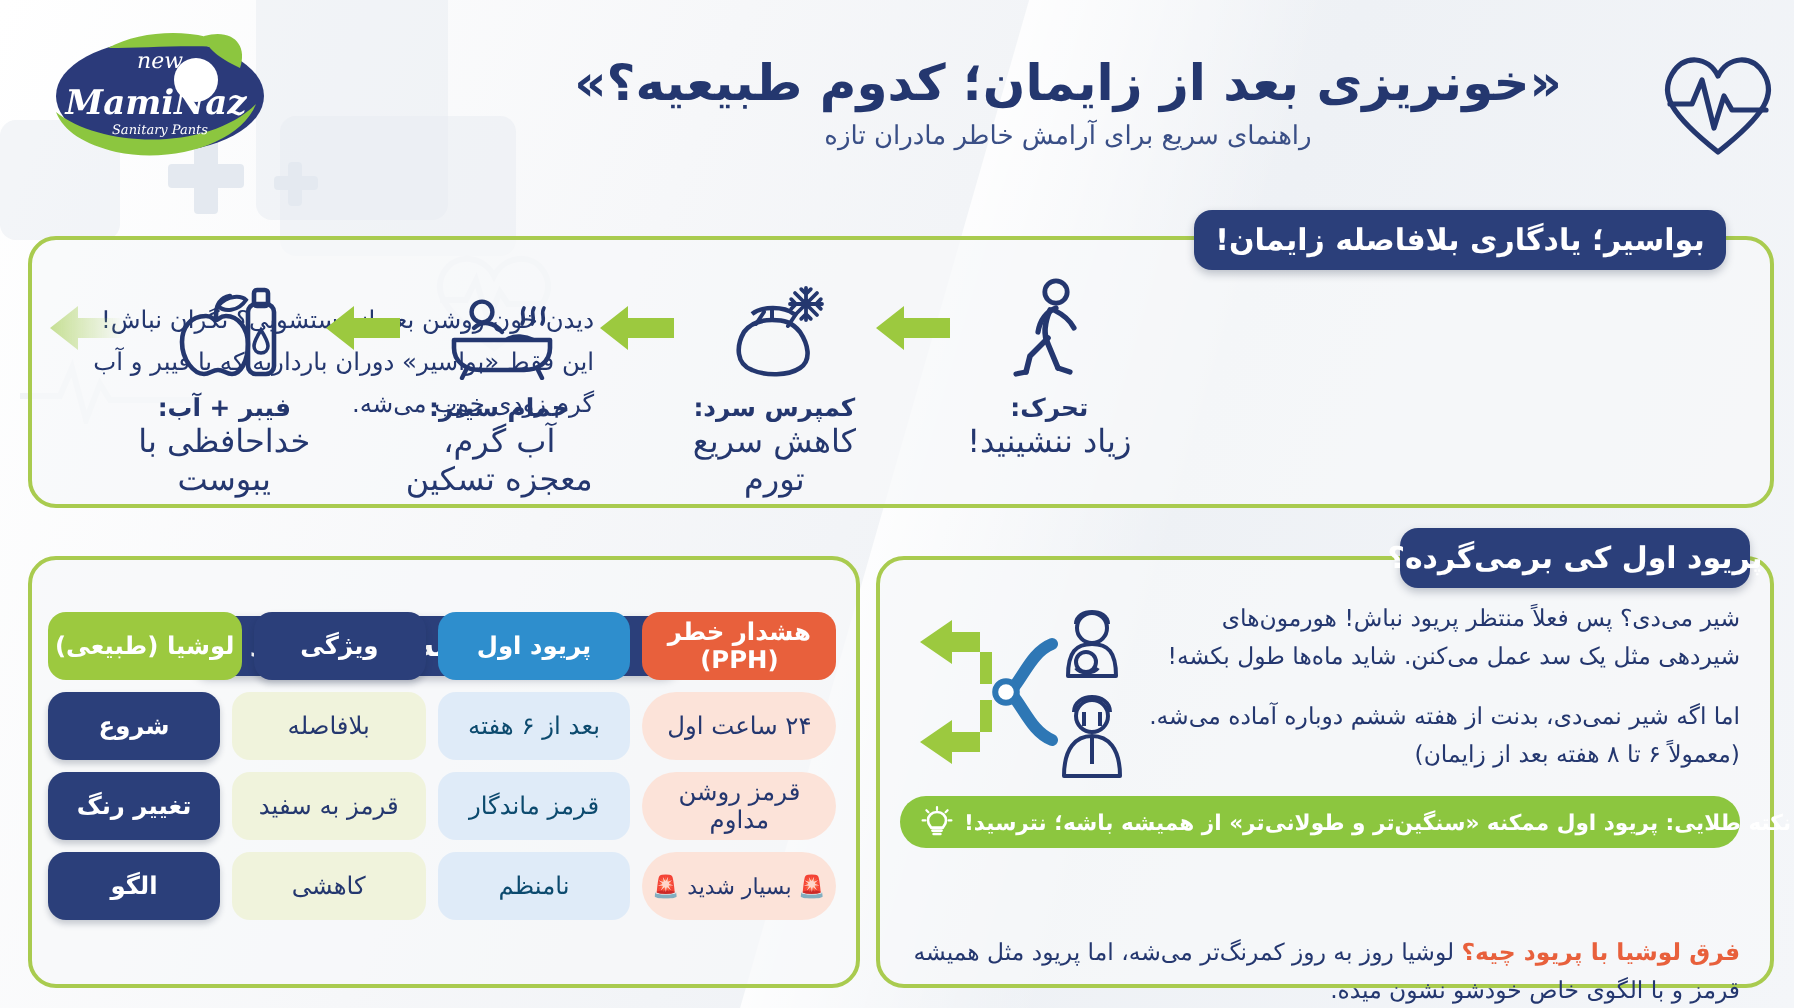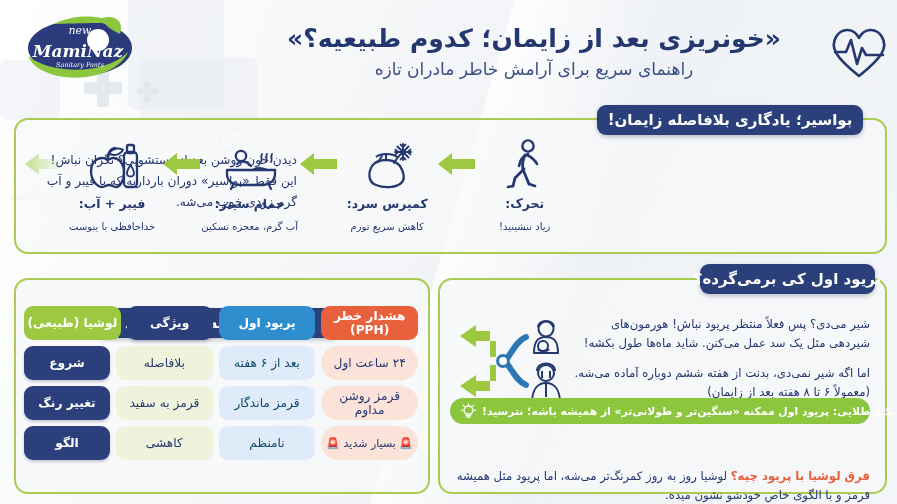--- a/index.html
+++ b/index.html
@@ -23,41 +23,41 @@
   .logo{position:absolute;left:24px;top:12px;width:112px;height:70px;}
   .logo svg{display:block;}
 
   
   .header{position:absolute;left:250px;top:12px;width:640px;height:80px;
           display:flex;align-items:center;justify-content:space-between;gap:10px;}
   .hdr-icon{flex:0 0 auto;width:62px;height:62px;}
   .hdr-text{flex:1 1 auto;text-align:center;}
   .hdr-title{color:#24376f;font-size:25px;font-weight:bold;line-height:1.15;
              letter-spacing:-.2px;white-space:nowrap;}
-  .hdr-sub{color:#3a4f86;font-size:17px;margin-top:5px;white-space:nowrap;}
+  .hdr-sub{color:#3a4f86;font-size:13px;margin-top:5px;white-space:nowrap;}
 
   
   .panel{position:absolute;border:2.2px solid #a9cb4f;border-radius:14px;
          background:rgba(247,248,250,.72);}
   .panel-title{position:absolute;background:#2b3f7a;color:#fff;font-weight:bold;
                border-radius:9px;display:flex;align-items:center;justify-content:center;
                box-shadow:0 2px 4px rgba(20,30,60,.25);white-space:nowrap;}
 
   
   #p1{left:14px;top:118px;width:869px;height:132px;}
   #p1-title{left:597px;top:105px;width:266px;height:30px;font-size:15px;}
   .p1-note{position:absolute;right:600px;top:150px;width:255px;
            color:#24376f;font-size:12.2px;line-height:1.72;text-align:right;
            direction:rtl;}
   .steps{position:absolute;left:24px;top:138px;width:550px;height:104px;
          display:flex;flex-direction:row-reverse;align-items:flex-start;}
   .step{width:112px;text-align:center;}
   .step .ic{height:52px;display:flex;align-items:flex-end;justify-content:center;}
   .step .lb1{color:#24376f;font-size:12.4px;font-weight:bold;margin-top:6px;}
-  .step .lb2{color:#24376f;font-size:10px;margin-top:10px;}
+  .step .lb2{color:#24376f;font-size:16px;margin-top:0;}
   .arrow{width:44px;height:52px;display:flex;align-items:center;justify-content:center;}
   .arrow.fade{opacity:.55;}
 
   
   #p2{left:14px;top:278px;width:412px;height:212px;}
   #p2-title{left:96px;top:264px;width:244px;height:30px;font-size:15px;margin-top:44px;}
   .table{position:absolute;left:24px;top:306px;width:394px;
          display:flex;flex-direction:column;gap:6px;}
   .trow{display:flex;flex-direction:row-reverse;gap:6px;}
   .cell{flex:1 1 0;border-radius:9px;height:34px;display:flex;align-items:center;
@@ -68,21 +68,21 @@
   .cell.h-green{background:#9cc93f;color:#fff;font-weight:bold;}
   .cell.h-blue{background:#2e8ecd;color:#fff;font-weight:bold;}
   .cell.h-red{background:#e8603c;color:#fff;font-weight:bold;}
   .cell.t-green{background:#f0f3dc;color:#24376f;}
   .cell.t-blue{background:#dfebf8;color:#0c4a6e;}
   .cell.t-red{background:#fce3d9;color:#24376f;border-radius:17px;}
 
   
   #p3{left:438px;top:278px;width:445px;height:212px;}
   #p3-title{left:700px;top:264px;width:175px;height:30px;font-size:15px;}
-  .p3-body{position:absolute;left:450px;top:300px;width:420px;margin-top:15px;}
+  .p3-body{position:absolute;left:450px;top:300px;width:420px;}
   .p3-row{display:flex;flex-direction:row-reverse;align-items:flex-start;gap:6px;}
   .p3-art{flex:0 0 118px;height:96px;}
   .p3-paras{flex:1 1 auto;text-align:right;color:#24376f;direction:rtl;}
   .p3-paras p{margin:0;font-size:11.7px;line-height:1.62;}
   .p3-paras p.second{margin-top:11px;}
   .tip{position:absolute;left:450px;top:398px;width:420px;height:26px;
        background:#8cc63f;border-radius:13px;display:flex;flex-direction:row-reverse;
        align-items:center;justify-content:flex-start;gap:5px;padding:0 10px;
        box-sizing:border-box;}
   .tip .bulb{flex:0 0 auto;width:17px;height:17px;}

